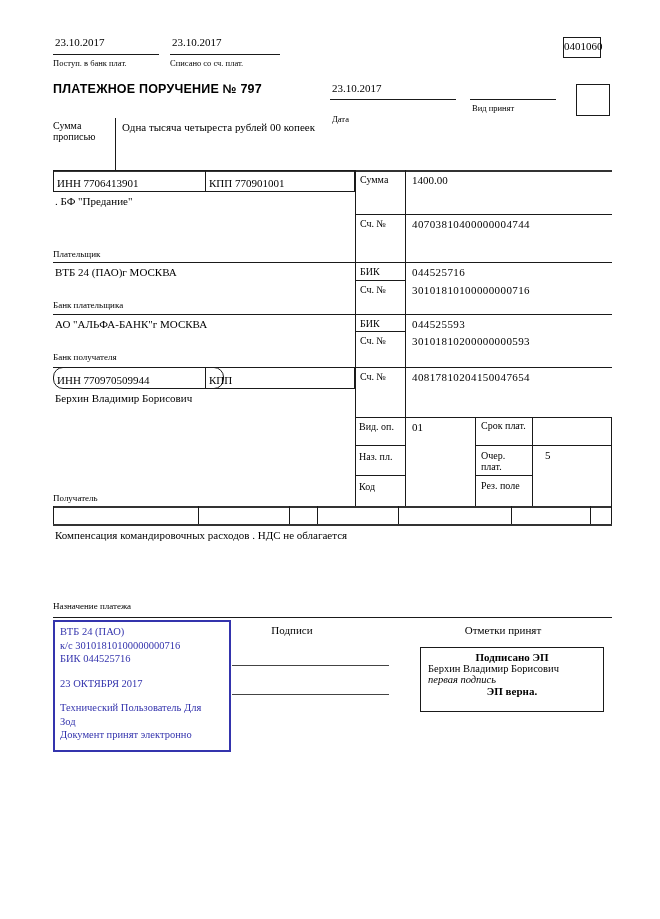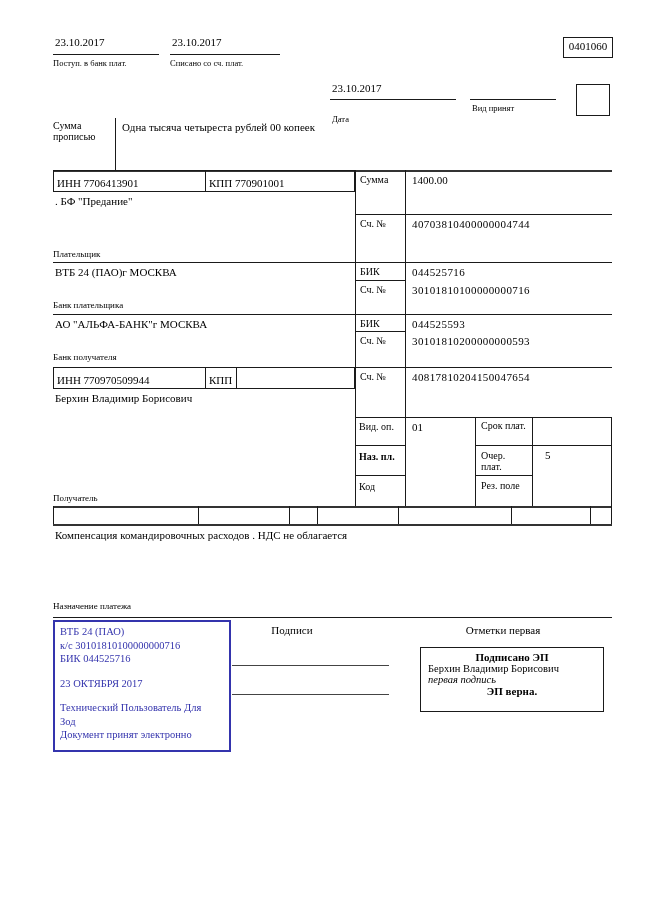--- a/index.html
+++ b/index.html
@@ -51,22 +51,23 @@
 <div class="page">
 
   <div class="abs" style="left:55px; top:36px;">23.10.2017</div>
   <div class="hline" style="left:53px; top:54px; width:106px;"></div>
   <div class="abs small" style="left:53px; top:58px;">Поступ. в банк плат.</div>
 
   <div class="abs" style="left:172px; top:36px;">23.10.2017</div>
   <div class="hline" style="left:170px; top:54px; width:110px;"></div>
   <div class="abs small" style="left:170px; top:58px;">Списано со сч. плат.</div>
 
-  <div class="codebox" style="left:563px; top:37px; width:50px; height:21px;">0401060</div>
+  <div class="codebox" style="left:563px; top:37px; width:38px; height:21px;">0401060</div>
 
+  <div class="abs title" style="left:53px; top:82px;">ПЛАТЕЖНОЕ ПОРУЧЕНИЕ № 797</div>
   <div class="abs" style="left:332px; top:82px;">23.10.2017</div>
   <div class="hline" style="left:330px; top:99px; width:126px;"></div>
   <div class="abs small" style="left:332px; top:114px;">Дата</div>
   <div class="hline" style="left:470px; top:99px; width:86px;"></div>
   <div class="abs small" style="left:472px; top:103px;">Вид принят</div>
   <div class="codebox" style="left:576px; top:84px; width:34px; height:32px;"></div>
 
   <div class="abs lab10 wrap" style="left:53px; top:120px; width:58px;">Сумма прописью</div>
   <div class="vline" style="left:115px; top:118px; height:52px;"></div>
   <div class="abs" style="left:122px; top:121px;">Одна тысяча четыреста рублей 00 копеек</div>
@@ -98,40 +99,40 @@
 
   <div class="abs" style="left:55px; top:318px;">АО "АЛЬФА-БАНК"г МОСКВА</div>
   <div class="abs label9" style="left:53px; top:352px;">Банк получателя</div>
   <div class="hline" style="left:53px; top:367px; width:559px;"></div>
   <div class="abs lab10" style="left:360px; top:318px;">БИК</div>
   <div class="abs num" style="left:412px; top:318px;">044525593</div>
   <div class="hline" style="left:355px; top:331px; width:50px;"></div>
   <div class="abs lab10" style="left:360px; top:335px;">Сч. №</div>
   <div class="abs num" style="left:412px; top:335px;">30101810200000000593</div>
 
-  <div class="cellbox" style="left:53px; top:367px; width:184px; height:22px;">ИНН 770970509944</div>
+  <div class="cellbox" style="left:53px; top:367px; width:171px; height:22px;border-radius:10px;">ИНН 770970509944</div>
   <div class="cellbox" style="left:205px; top:367px; width:150px; height:22px;">КПП</div>
   <div class="abs" style="left:55px; top:392px;">Берхин Владимир Борисович</div>
   <div class="abs label9" style="left:53px; top:493px;">Получатель</div>
   <div class="abs lab10" style="left:360px; top:371px;">Сч. №</div>
   <div class="abs num" style="left:412px; top:371px;">40817810204150047654</div>
 
   <div class="hline" style="left:355px; top:417px; width:257px;"></div>
   <div class="vline" style="left:475px; top:417px; height:90px;"></div>
   <div class="vline" style="left:532px; top:417px; height:90px;"></div>
   <div class="vline" style="left:611px; top:417px; height:90px;"></div>
   <div class="hline" style="left:355px; top:445px; width:50px;"></div>
   <div class="hline" style="left:475px; top:445px; width:137px;"></div>
   <div class="hline" style="left:355px; top:475px; width:50px;"></div>
   <div class="hline" style="left:475px; top:475px; width:57px;"></div>
 
   <div class="abs lab10" style="left:359px; top:421px;">Вид. оп.</div>
   <div class="abs" style="left:412px; top:421px;">01</div>
   <div class="abs lab10 wrap" style="left:481px; top:420px; width:46px;">Срок плат.</div>
-  <div class="abs lab10" style="left:359px; top:451px;font-weight:bold;">Наз. пл.</div>
+  <div class="abs lab10" style="left:359px; top:451px;">Наз. пл.</div>
   <div class="abs lab10 wrap" style="left:481px; top:450px; width:46px;">Очер. плат.</div>
   <div class="abs" style="left:545px; top:449px;">5</div>
   <div class="abs lab10" style="left:359px; top:481px;">Код</div>
   <div class="abs lab10" style="left:481px; top:480px;">Рез. поле</div>
 
   <div class="hline thick" style="left:53px; top:506px; width:559px;"></div>
   <div class="hline thick" style="left:53px; top:524px; width:559px;"></div>
   <div>
     <div class="vline" style="left:53px;  top:506px; height:18px;"></div>
     <div class="vline" style="left:198px; top:506px; height:18px;"></div>
@@ -156,21 +157,21 @@
     <div class="stamp-gap"></div>
     <div class="stamp-line">Технический Пользователь Для</div>
     <div class="stamp-line">Зод</div>
     <div class="stamp-line">Документ принят электронно</div>
   </div>
 
   <div class="abs center" style="left:232px; top:624px; width:120px;">Подписи</div>
   <div class="sig-line" style="left:232px; top:665px; width:157px;"></div>
   <div class="sig-line" style="left:232px; top:694px; width:157px;"></div>
 
-  <div class="abs center" style="left:408px; top:624px; width:190px;">Отметки первая</div>
+  <div class="abs center" style="left:408px; top:624px; width:190px;">Отметки принят</div>
   <div class="marks-box">
     <div class="marks-title">Подписано ЭП</div>
     <div class="marks-name">Берхин Владимир Борисович</div>
     <div class="marks-kind">первая подпись</div>
     <div class="marks-ok">ЭП верна.</div>
   </div>
 
 </div>
 
 </body></html>

